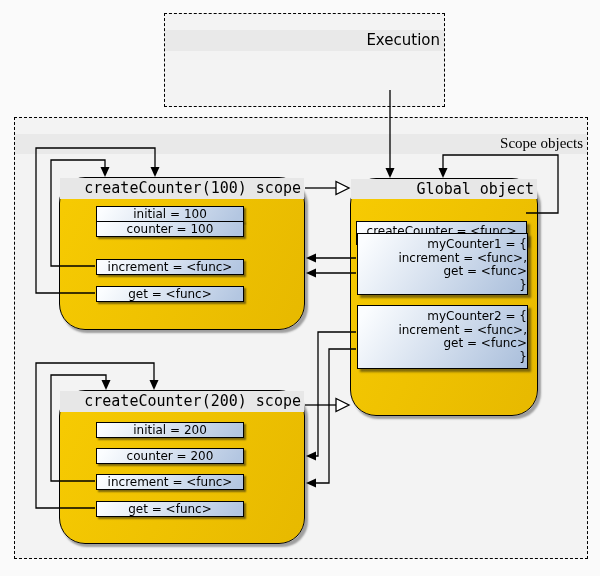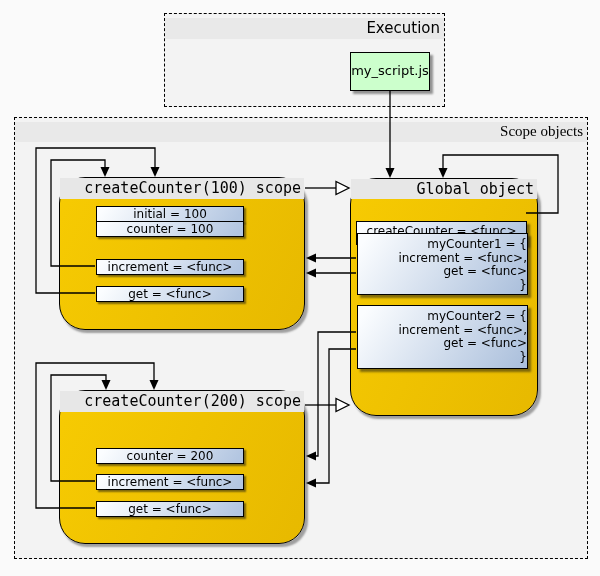--- a/index.html
+++ b/index.html
@@ -5,21 +5,21 @@
   html,body{margin:0;padding:0;background:#fafafa;}
   *{box-sizing:border-box;}
   .canvas{
     position:relative;width:600px;height:576px;background:#fafafa;
     font-family:"DejaVu Sans",sans-serif;color:#000;overflow:hidden;
   }
   .dashed-group{
     position:absolute;border:1px dashed #000;background:#f3f3f3;
   }
   .group-strip{
-    position:absolute;left:0;right:0;top:4px;background:#e9e9e9;
+    position:absolute;left:0;right:0;top:16px;background:#e9e9e9;
     font-size:15px;text-align:right;padding:1px 4px 0 0;white-space:nowrap;
   }
   .node{
     position:absolute;border:1px solid #000;
     box-shadow:2.5px 2.5px 2px rgba(0,0,0,0.35);
   }
   .scope-node{background:linear-gradient(115deg,#f7cb02,#e7b900);border-radius:26px;}
   .node-title{
     position:absolute;left:0;right:0;top:0;height:20px;background:#e7e7e7;
     font-family:"DejaVu Sans Mono",monospace;font-size:15px;
@@ -52,21 +52,20 @@
   }
   .connectors{position:absolute;left:0;top:0;pointer-events:none;}
 </style>
 </head>
 <body>
 
 <div class="canvas">
 
   <div class="dashed-group" style="left:164px;top:13px;width:281px;height:94px;">
     <div class="group-strip" style="height:21px;">Execution</div>
-    <div class="script-node" style="left:185px;top:38px;width:80px;height:39px;">my_script.js</div>
   </div>
 
   <div class="dashed-group" style="left:14px;top:117px;width:574px;height:442px;">
     <div class="group-strip" style="height:20px;font-family:Liberation Serif, serif;">Scope objects</div>
   </div>
 
   <div class="node scope-node" style="left:59px;top:177px;width:246px;height:153px;">
     <div class="node-title" style="height:21px;">createCounter(100) scope</div>
     <div class="var-box" style="top:28px;">initial = 100</div>
     <div class="var-box" style="top:43px;">counter = 100</div>
@@ -82,20 +81,21 @@
   get = &lt;func&gt;
  }</div>
     <div class="obj-box" style="left:6px;top:126px;width:171px;height:64px;">myCounter2 = {
   increment = &lt;func&gt;,
   get = &lt;func&gt;
  }</div>
   </div>
 
   <div class="node scope-node" style="left:59px;top:390px;width:246px;height:154px;">
     <div class="node-title" style="height:21px;">createCounter(200) scope</div>
+    <div class="var-box" style="top:31px;">initial = 200</div>
     <div class="var-box" style="top:57px;">counter = 200</div>
     <div class="var-box" style="top:83px;">increment = &lt;func&gt;</div>
     <div class="var-box" style="top:110px;">get = &lt;func&gt;</div>
   </div>
 
   <svg class="connectors" width="600" height="576" viewBox="0 0 600 576">
     <g fill="none" stroke="#000" stroke-width="1.3">
 
       <g>
         <path d="M390,90 V169"></path>

